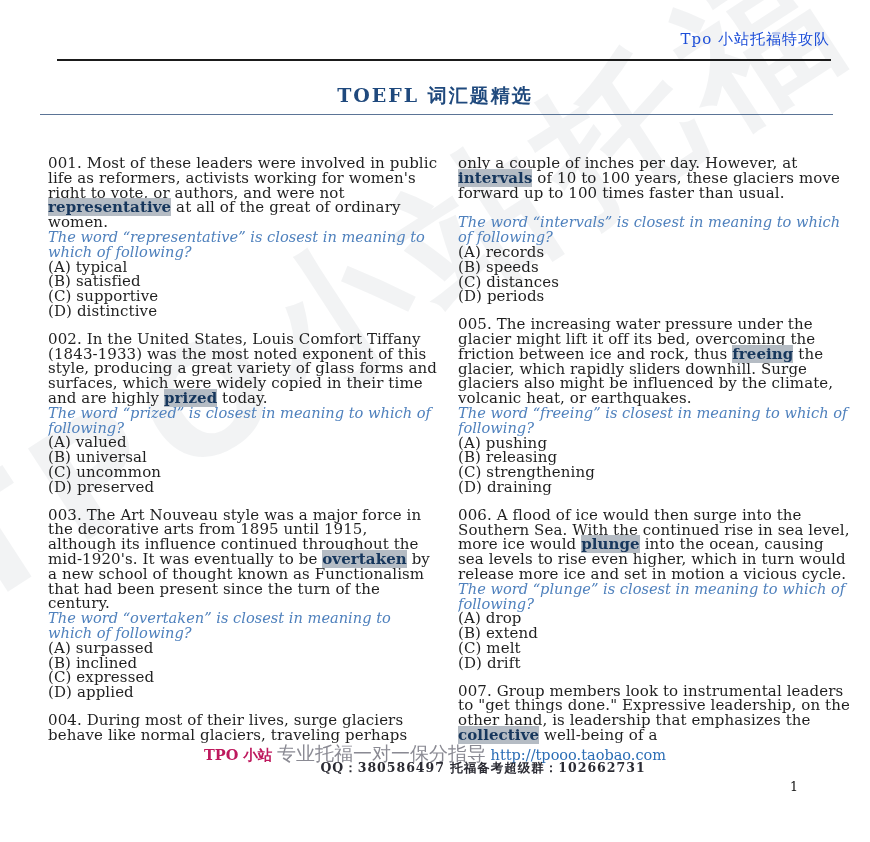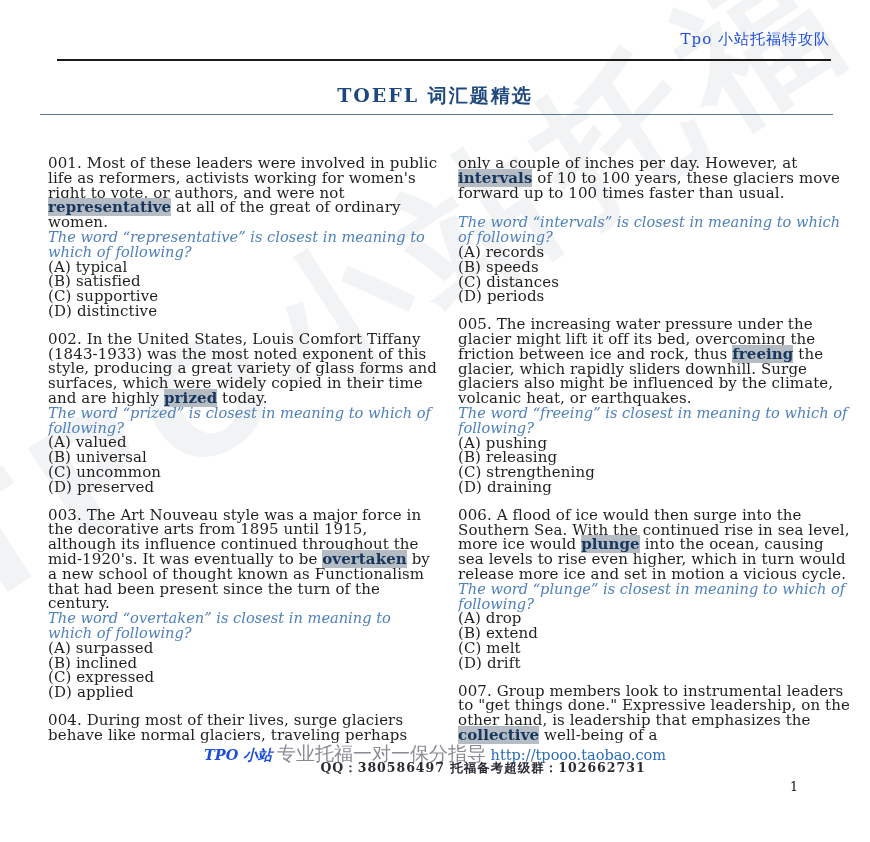--- a/index.html
+++ b/index.html
@@ -54,21 +54,21 @@
     font-size:14.6px;line-height:14.8px;font-style:italic;color:var(--stem-blue);
   }
   .hl{
     background:var(--hl-bg);color:var(--hl-text);font-weight:bold;
   }
   .q-gap{height:13px;}
   .line-gap{height:15px;}
   
   .footer{position:absolute;left:0;width:100%;text-align:center;z-index:2;}
   .footer-1{top:741px;font-size:14.5px;}
-  .footer-brand{font-weight:bold;color:#1d4ed8;font-style:italic;}
+  .footer-brand{font-weight:bold;color:#be185d;}
   .footer-tagline{color:#8a8a93;font-size:19px;}
   .footer-url{color:var(--link-blue);text-decoration:none;}
   .footer-2{top:760px;font-size:12.5px;font-weight:bold;color:#2b2b33;letter-spacing:1px;padding-left:48px;}
   .page-number{
     position:absolute;top:779px;right:72px;font-size:12.5px;color:#111;z-index:2;
   }
 </style>
 </head>
 <body>
 

